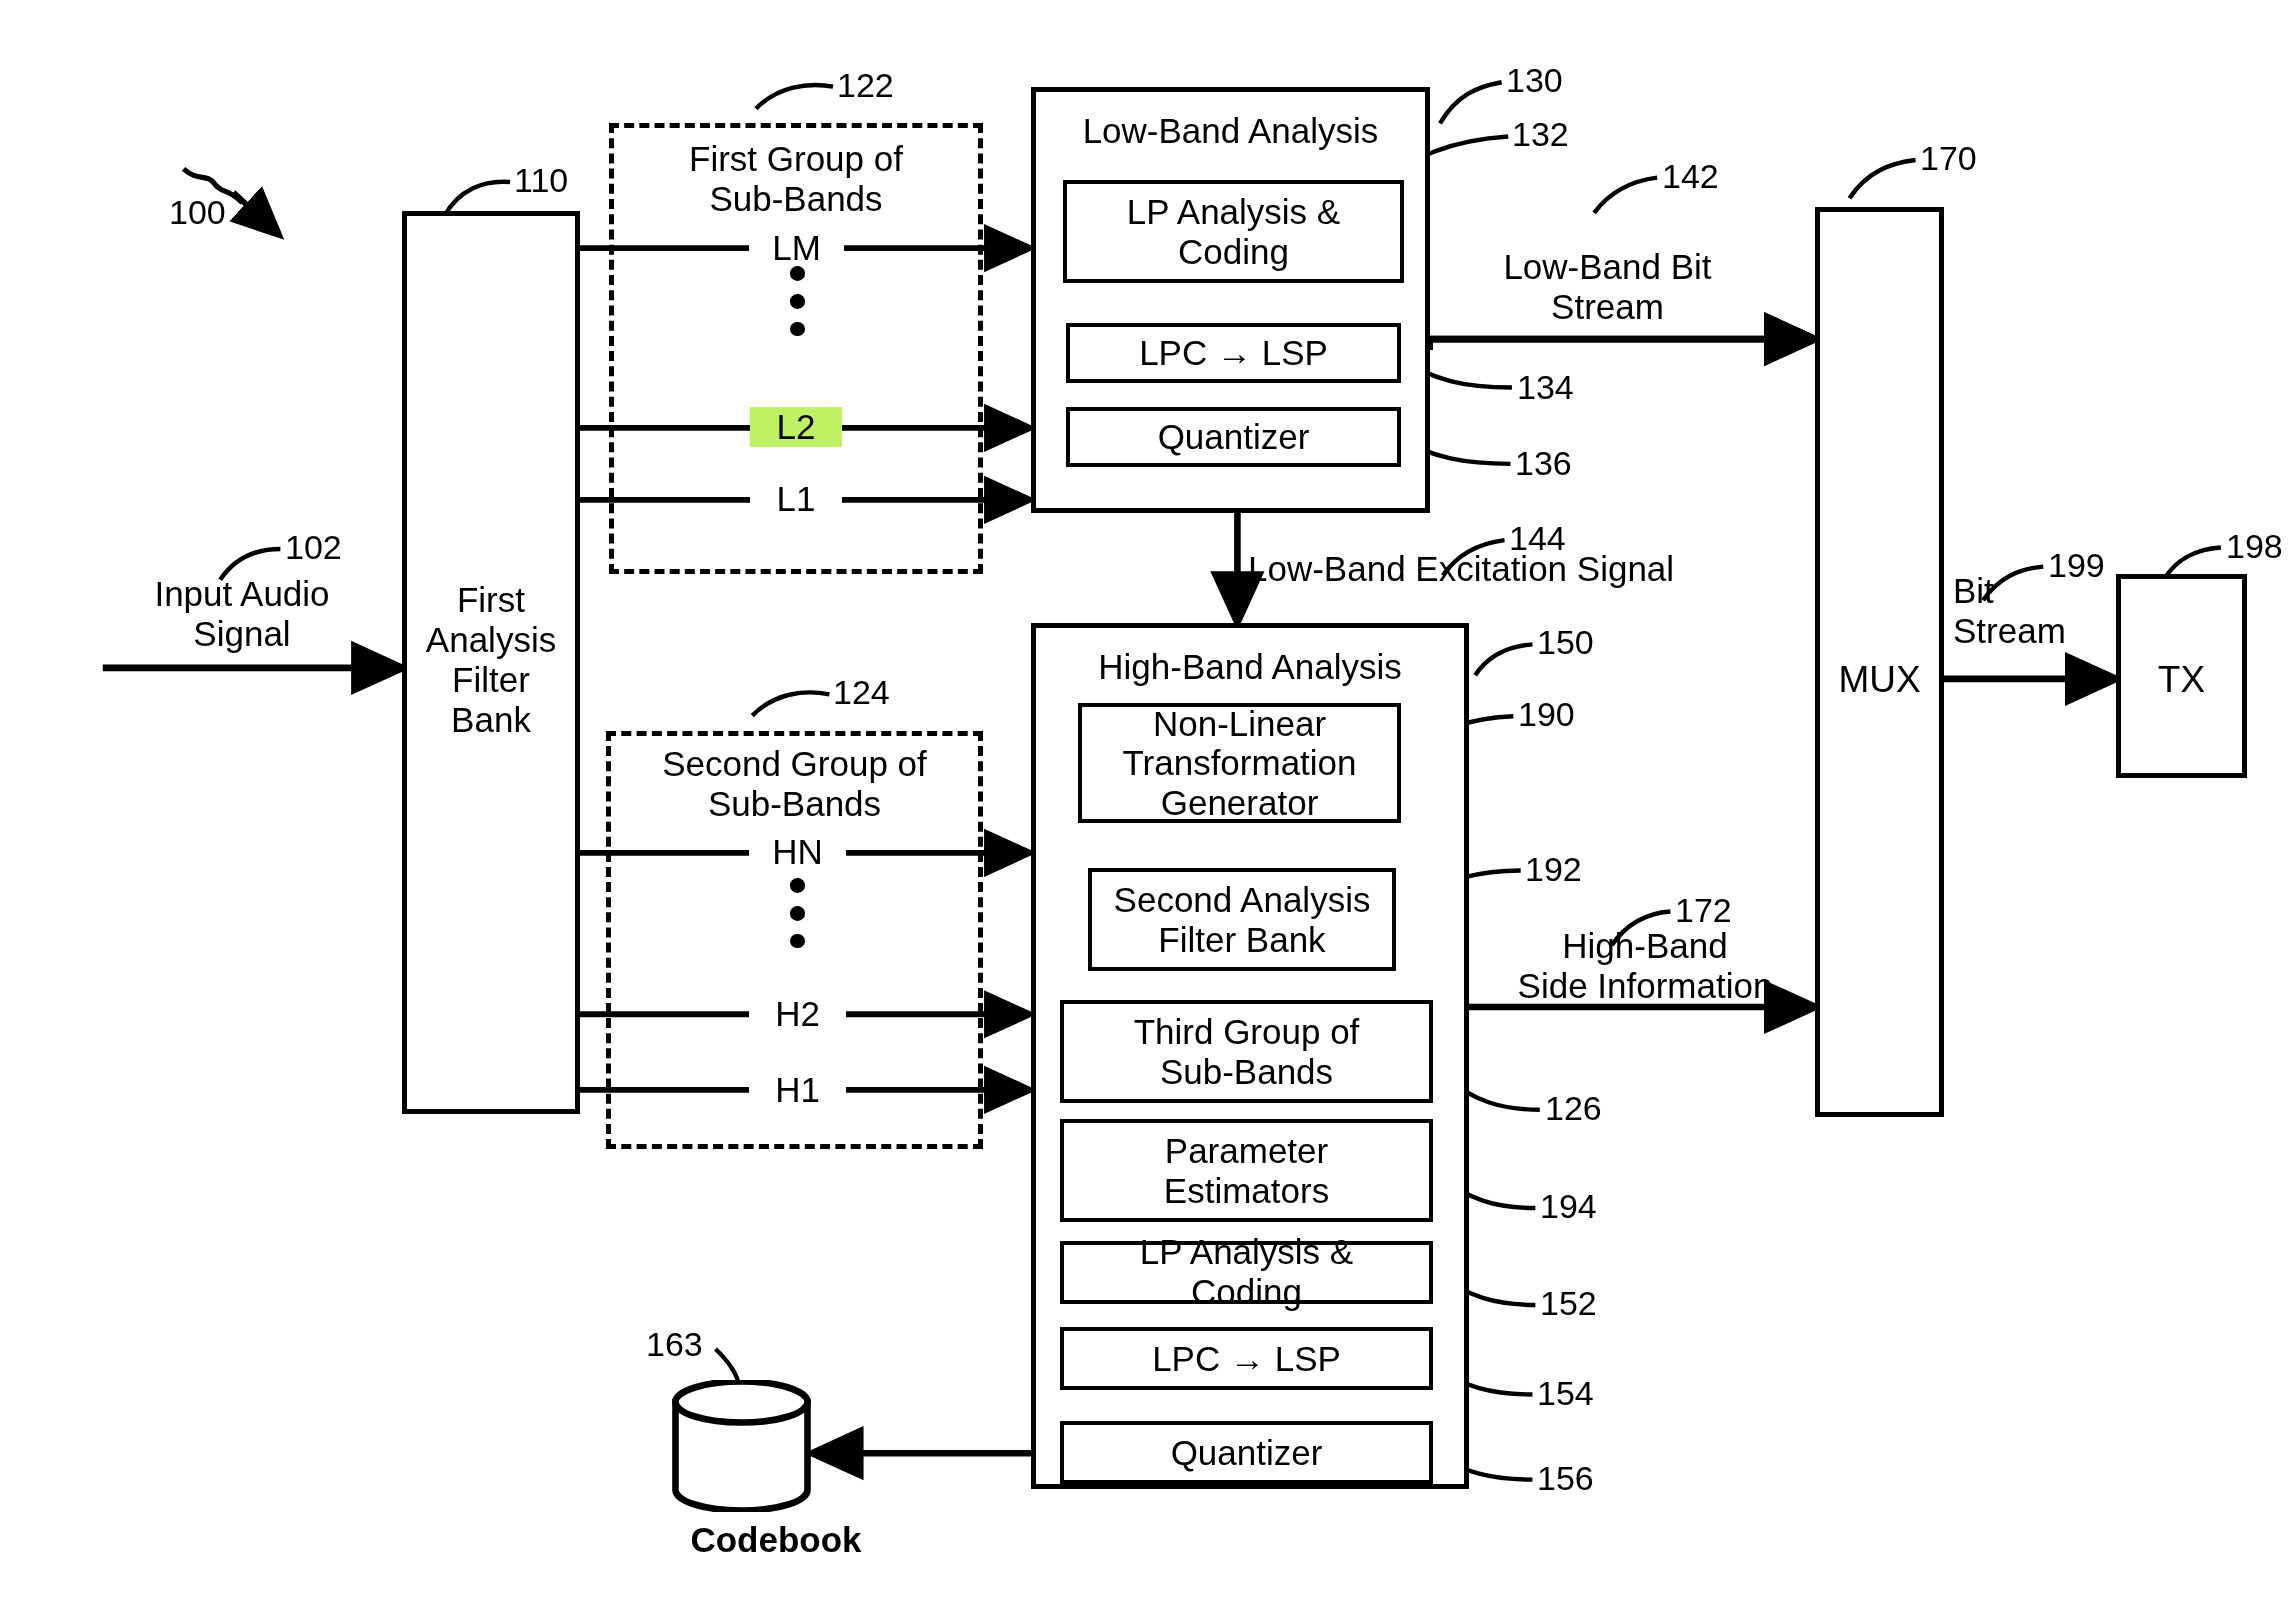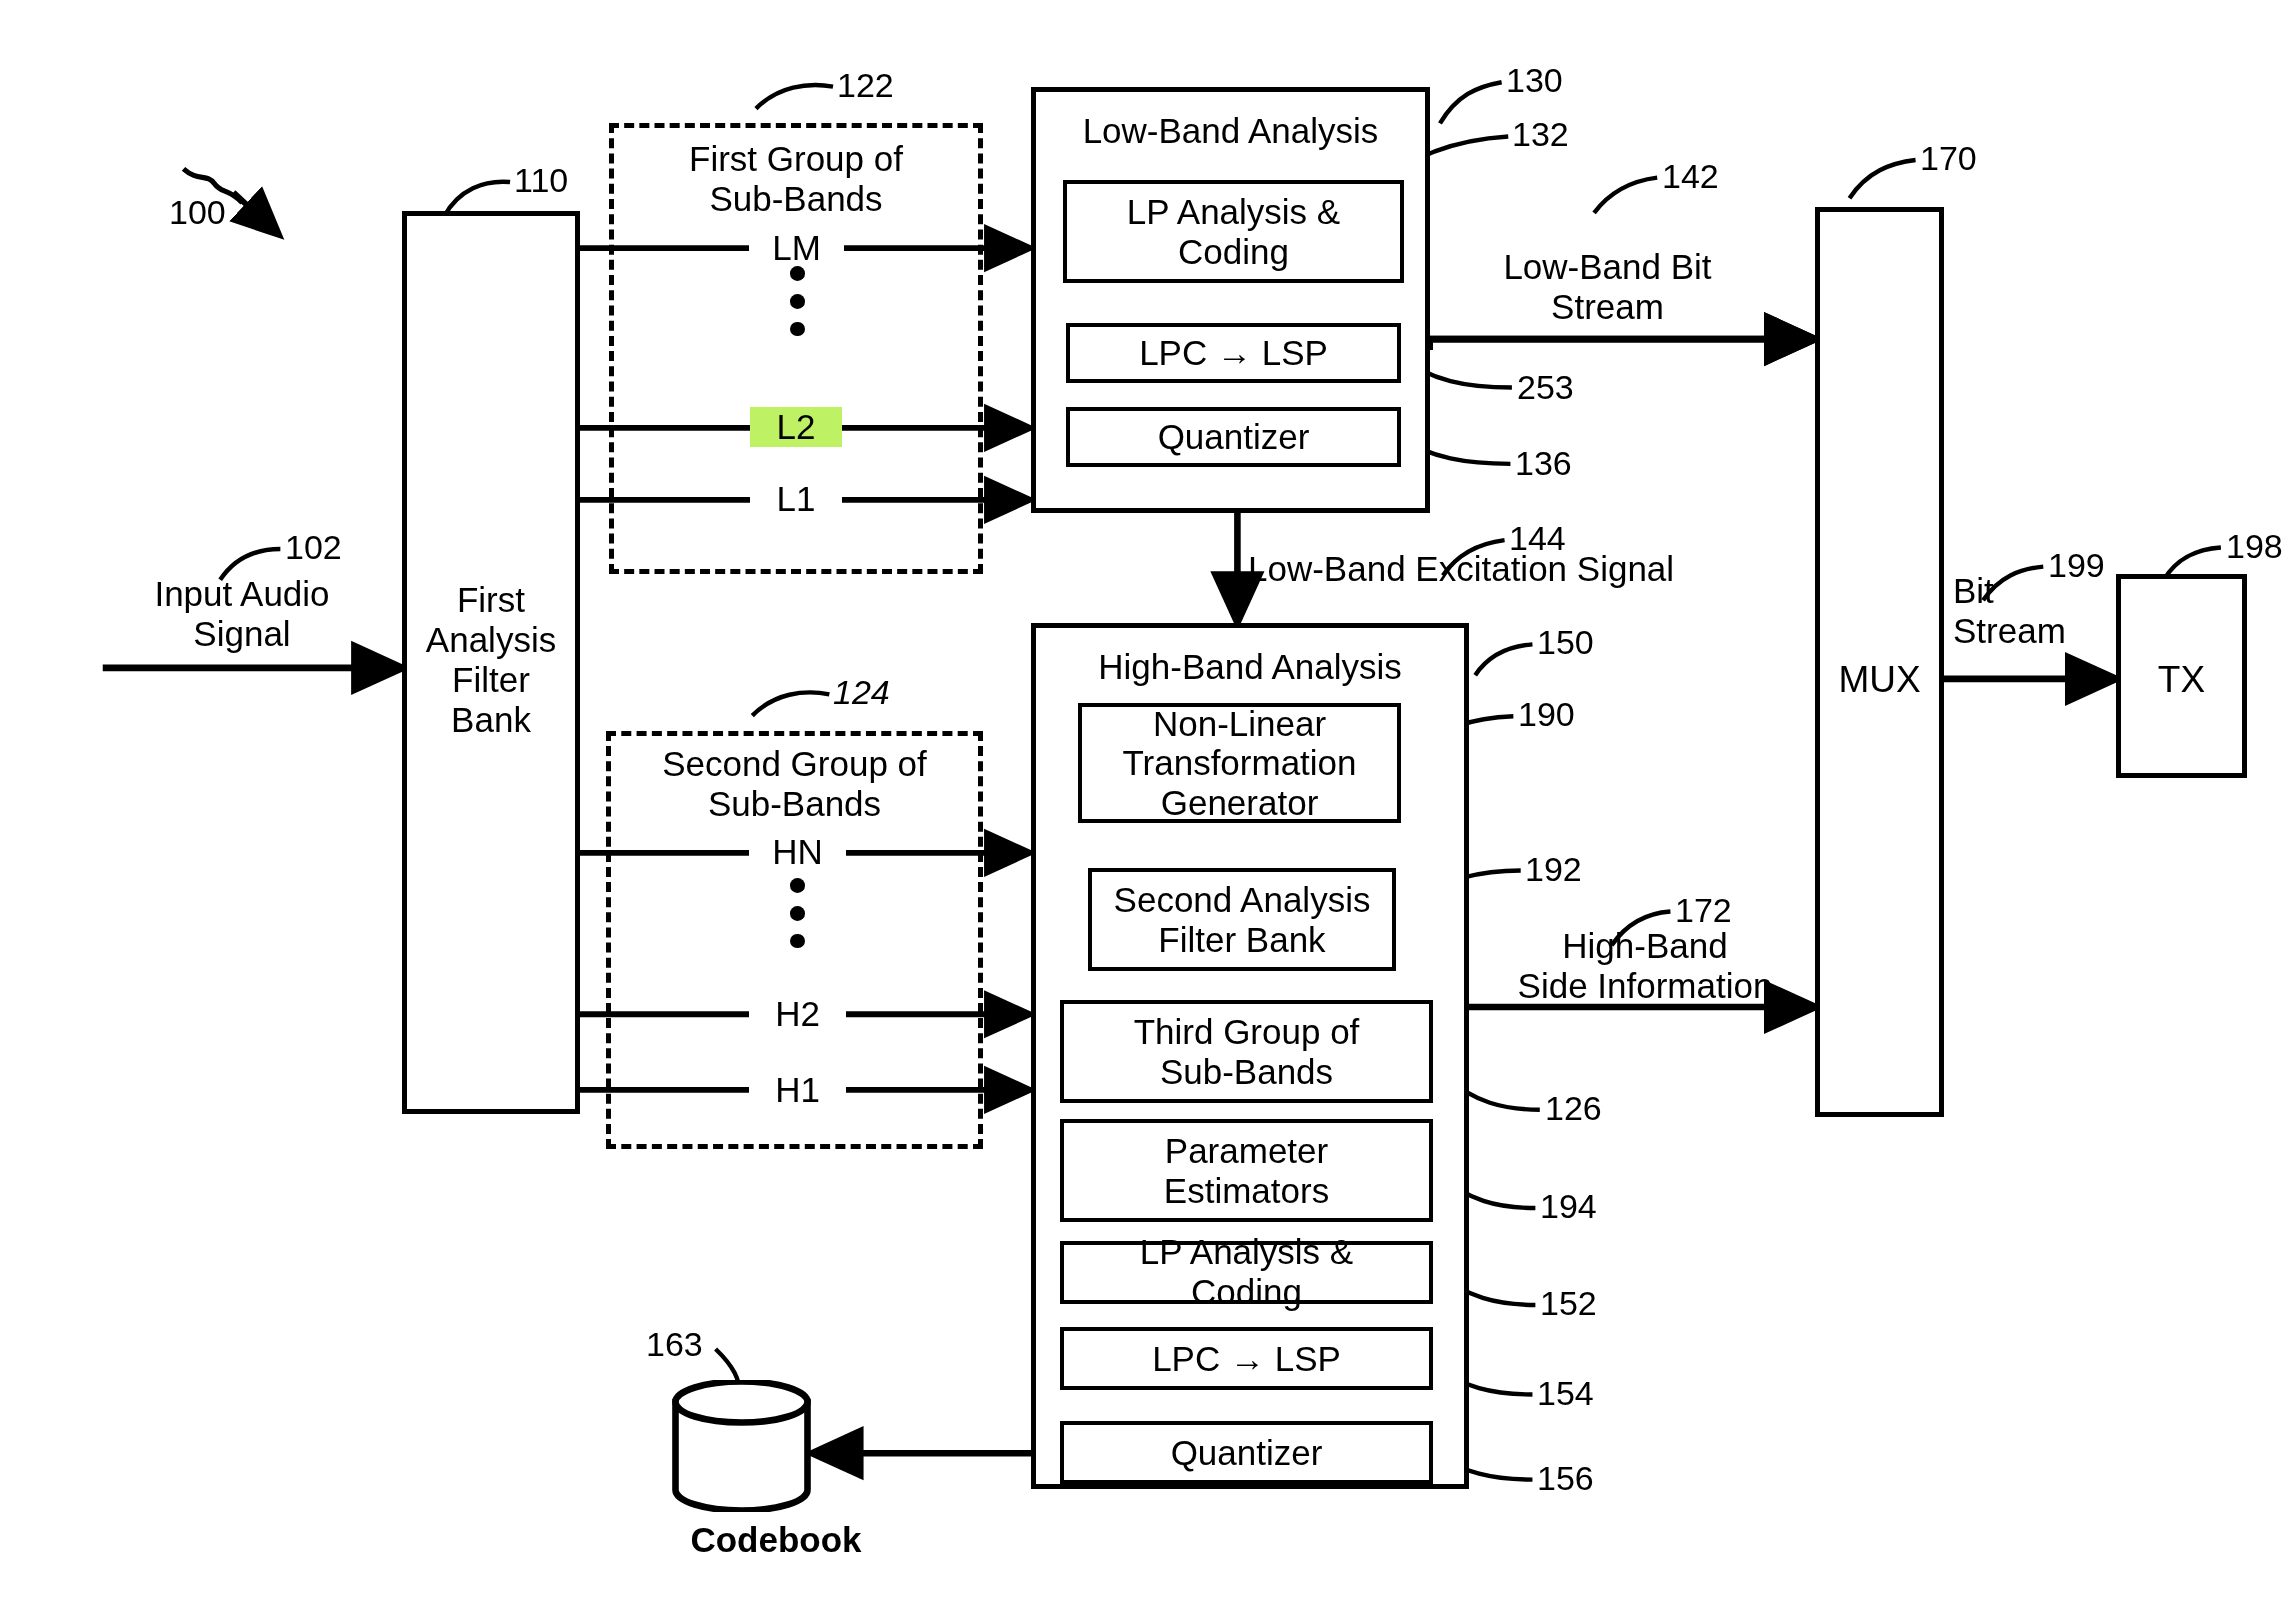--- a/index.html
+++ b/index.html
@@ -166,26 +166,26 @@
     <path d="M1950,1856 C1992,1892 2036,1900 2088,1900" stroke="#000" stroke-width="6" fill="none"></path>
 
     <path d="M1950,1976 C1992,2008 2036,2016 2088,2016" stroke="#000" stroke-width="6" fill="none"></path>
 
     <path d="M975,1838 C1000,1862 1008,1880 1008,1900" stroke="#000" stroke-width="6" fill="none"></path>
   </svg>
 
   <div class="refnum" style="left:169px; top:195px;">100</div>
   <div class="refnum" style="left:514px; top:163px;">110</div>
   <div class="refnum" style="left:837px; top:68px;">122</div>
-  <div class="refnum" style="left:833px; top:675px;font-style:italic;">124</div>
+  <div class="refnum" style="left:833px; top:675px;">124</div>
   <div class="refnum" style="left:285px; top:530px;">102</div>
 
   <div class="refnum" style="left:1506px; top:63px;">130</div>
   <div class="refnum" style="left:1512px; top:117px;">132</div>
-  <div class="refnum" style="left:1517px; top:370px;">253</div>
+  <div class="refnum" style="left:1517px; top:370px;">134</div>
   <div class="refnum" style="left:1515px; top:446px;">136</div>
 
   <div class="refnum" style="left:1662px; top:159px;">142</div>
   <div class="refnum" style="left:1509px; top:521px;">144</div>
   <div class="refnum" style="left:1920px; top:141px;">170</div>
   <div class="refnum" style="left:2048px; top:548px;">199</div>
   <div class="refnum" style="left:2226px; top:529px;">198</div>
 
   <div class="refnum" style="left:1537px; top:625px;">150</div>
   <div class="refnum" style="left:1518px; top:697px;">190</div>

